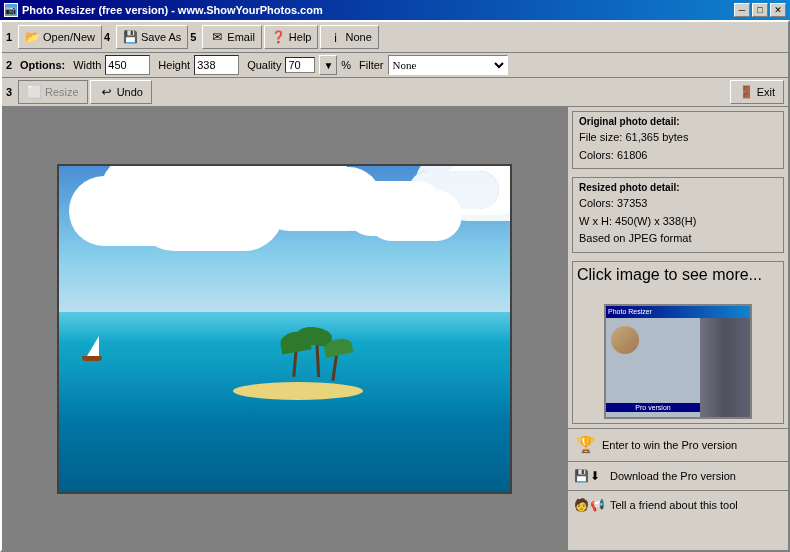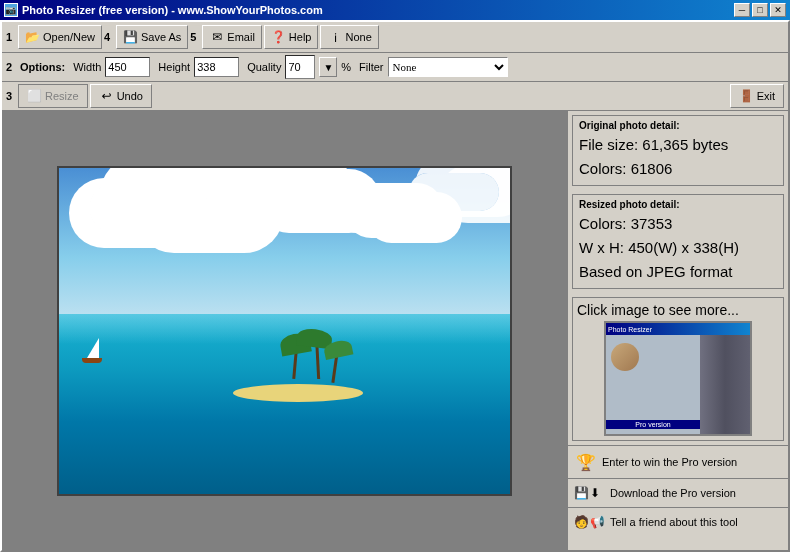--- a/index.html
+++ b/index.html
@@ -123,21 +123,21 @@
     .num-input {
       width: 45px;
       height: 20px;
       border: 1px inset #808080;
       background: white;
       font-size: 11px;
       padding: 8px 2px;
     }
     .quality-input {
       width: 30px;
-      height: 24px;
+      height: 16px;
       border: 1px inset #808080;
       background: white;
       font-size: 11px;
       padding: 1px 2px;
     }
     .dropdown-btn {
       height: 20px;
       background: #d4d0c8;
       border: 1px solid;
       border-color: #fff #808080 #808080 #fff;
@@ -383,35 +383,35 @@
       margin: 4px;
       padding: 4px 6px;
       background: #d4d0c8;
     }
     .info-title {
       font-weight: bold;
       font-size: 10px;
       margin-bottom: 2px;
     }
     .info-line {
-      font-size: 15px;
+      font-size: 11px;
       line-height: 1.6;
     }
 
     
     .pro-area {
       border: 1px solid #808080;
       margin: 4px;
       padding: 4px;
       background: #d4d0c8;
     }
     .pro-label {
-      font-size: 14px;
+      font-size: 16px;
       color: #000;
-      margin-bottom: 3px;
+      margin-bottom: 20px;
     }
     .pro-image-frame {
       width: 148px;
       height: 115px;
       background: #a8b8c8;
       border: 2px solid #808080;
       margin: 0 auto;
       position: relative;
       overflow: hidden;
     }

